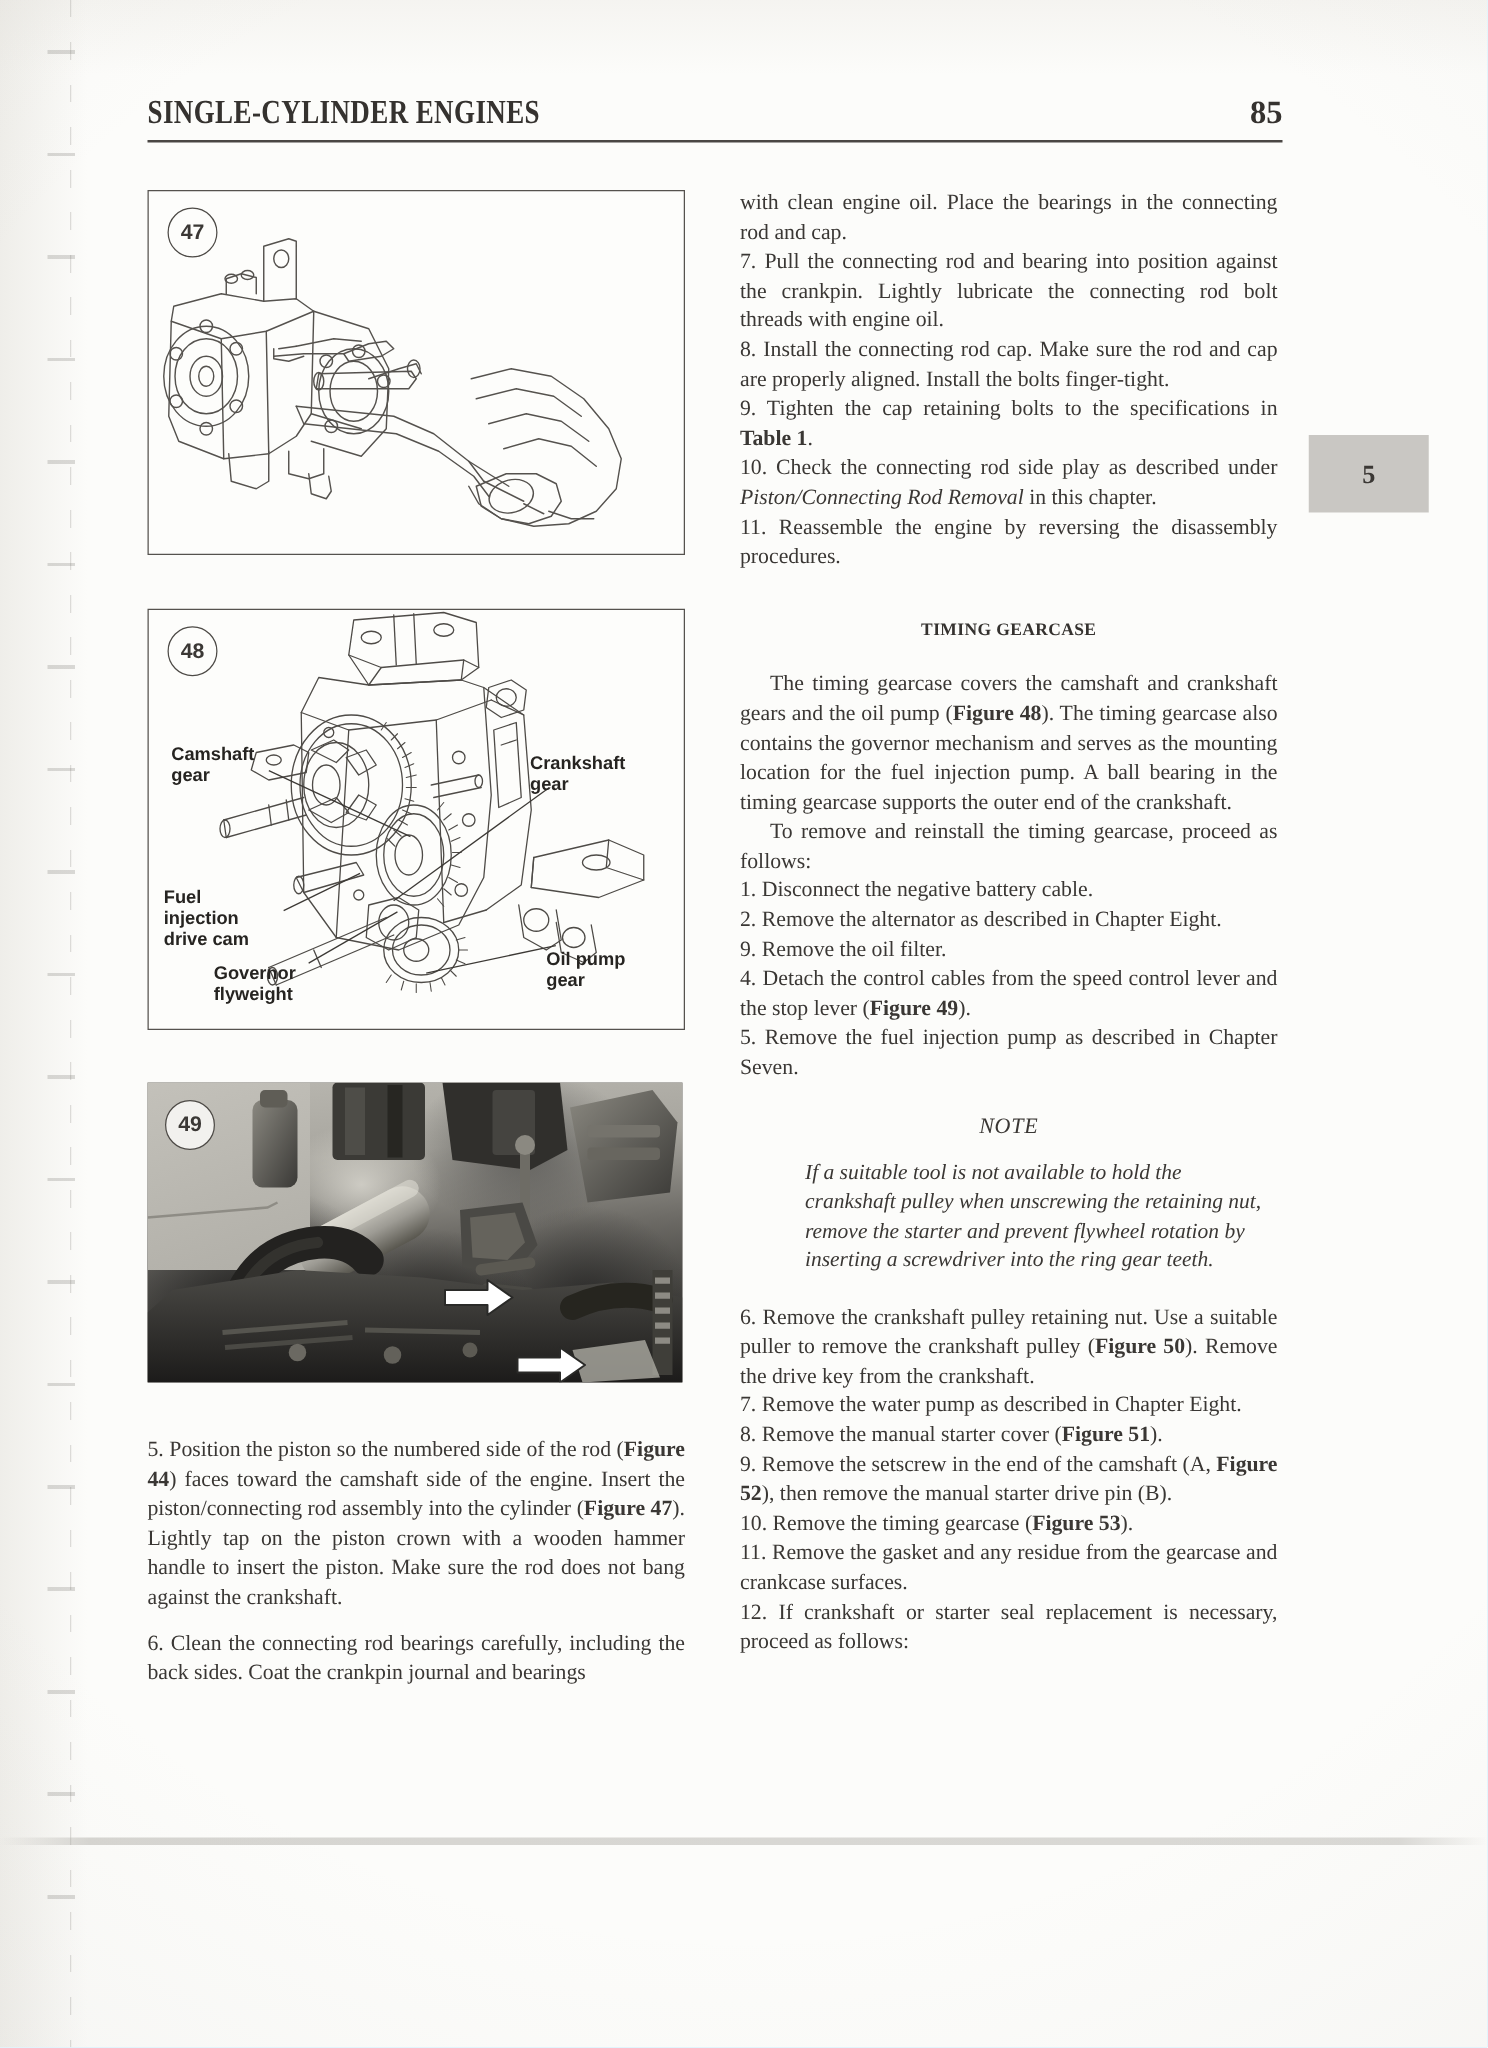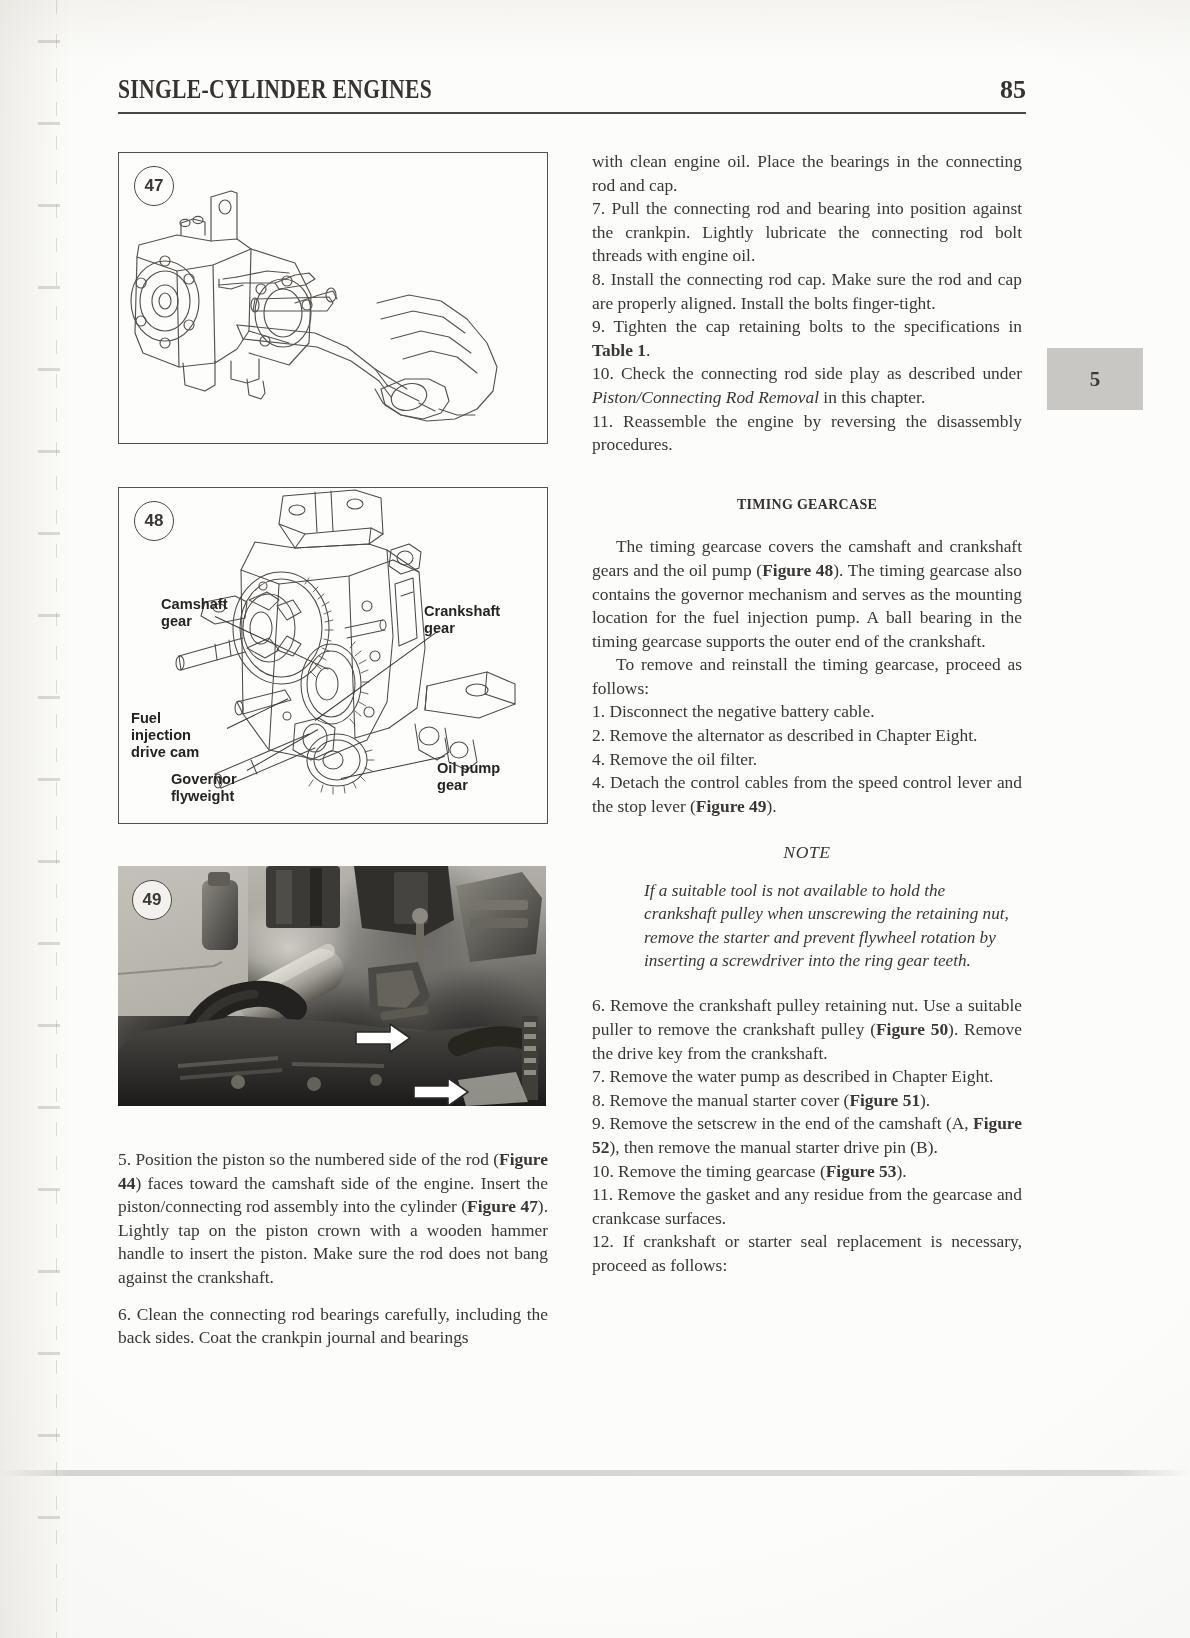--- a/index.html
+++ b/index.html
@@ -213,21 +213,21 @@
   .fig-label {
     position: absolute;
     font-family: "Liberation Sans", sans-serif;
     font-weight: bold;
     font-size: 14.6px;
     line-height: 17px;
     color: #262421;
     white-space: pre-line;
     z-index: 5;
   }
-  .lab-cam   { left: 18px;  top: 108px; margin-left: 24px; }
+  .lab-cam   { left: 18px;  top: 108px; }
   .lab-crank { left: 305px; top: 115px; }
   .lab-fuel  { left: 12px;  top: 222px; }
   .lab-gov   { left: 52px;  top: 283px; }
   .lab-oil   { left: 318px; top: 272px; }
 
   .leader {
     position: absolute;
     height: 1.3px;
     background: #3c3935;
     transform-origin: left center;
@@ -571,22 +571,23 @@
         <p>11. Reassemble the engine by reversing the disassembly procedures.</p>
       </div>
 
     <div class="section-head">TIMING GEARCASE</div>
 
     <div id="rc-mid">
         <p class="indent">The timing gearcase covers the camshaft and crankshaft gears and the oil pump (<b>Figure 48</b>). The timing gearcase also contains the governor mechanism and serves as the mounting location for the fuel injection pump. A ball bearing in the timing gearcase supports the outer end of the crankshaft.</p>
         <p class="indent">To remove and reinstall the timing gearcase, proceed as follows:</p>
         <p>1. Disconnect the negative battery cable.</p>
         <p>2. Remove the alternator as described in Chapter Eight.</p>
-        <p>4. Remove the oil filter.</p>
+        <p>9. Remove the oil filter.</p>
         <p>4. Detach the control cables from the speed control lever and the stop lever (<b>Figure 49</b>).</p>
+        <p>5. Remove the fuel injection pump as described in Chapter Seven.</p>
       </div>
 
     <div class="note-block">
       <div class="note-title">NOTE</div>
       <div>If a suitable tool is not available to hold the crankshaft pulley when unscrewing the retaining nut, remove the starter and prevent flywheel rotation by inserting a screwdriver into the ring gear teeth.</div>
     </div>
 
     <div id="rc-bottom">
         <p>6. Remove the crankshaft pulley retaining nut. Use a suitable puller to remove the crankshaft pulley (<b>Figure 50</b>). Remove the drive key from the crankshaft.</p>
         <p>7. Remove the water pump as described in Chapter Eight.</p>

